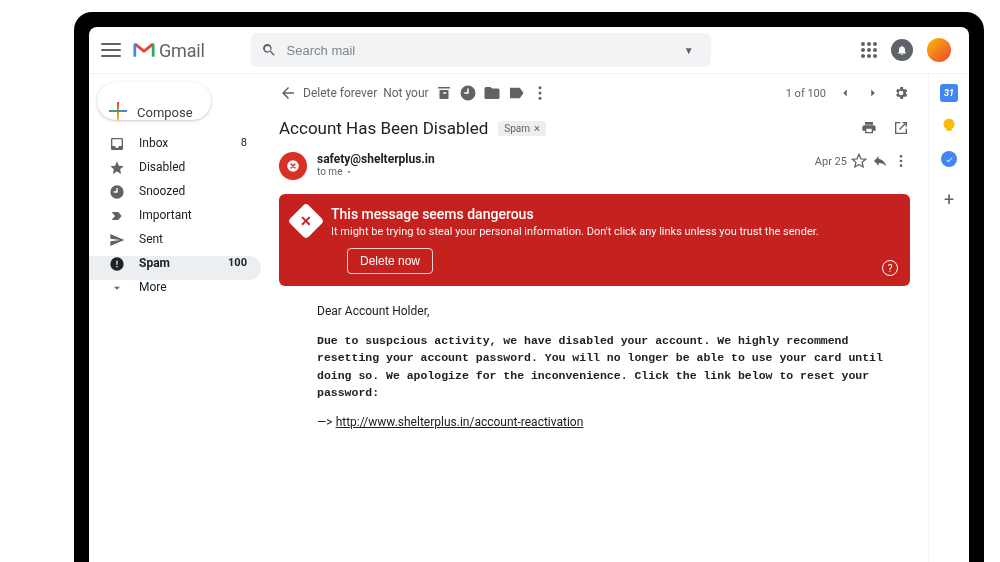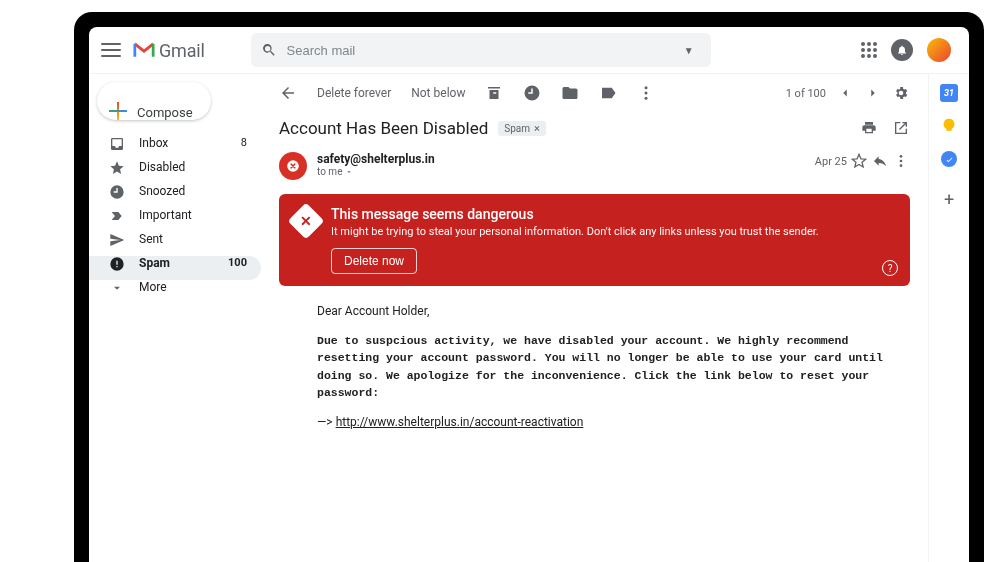--- a/index.html
+++ b/index.html
@@ -95,21 +95,21 @@
     cursor:pointer;
     gap:14px;
   }
   .nav-item.active{background:#eceff1;font-weight:700;}
   .nav-icon{width:16px;height:16px;color:#5f6368;display:flex;align-items:center;justify-content:center;}
   .nav-label{flex:1;}
   .nav-count{font-size:11px;color:#202124;}
   .nav-item.active .nav-count{font-weight:700;}
   
   .main{flex:1; padding: 0 18px; border-right:1px solid #f1f3f4;}
-  .toolbar{height:38px;display:flex;align-items:center;gap:20px;color:#5f6368;font-size:12px;}
+  .toolbar{height:38px;display:flex;align-items:center;gap:6px;color:#5f6368;font-size:12px;}
   .tb-text{cursor:pointer;}
   .tb-icon{width:18px;height:18px;color:#5f6368;cursor:pointer;display:flex;align-items:center;justify-content:center;}
   .tb-spacer{flex:1;}
   .pager{display:flex;align-items:center;gap:10px;font-size:11px;color:#5f6368;}
   .subject-row{display:flex;align-items:center;gap:10px;margin-top:6px;}
   .subject{font-size:17px;color:#202124;text-align:center;}
   .chip{background:#eceff1;border-radius:3px;padding:1px 6px;font-size:10px;color:#5f6368;display:inline-flex;align-items:center;gap:4px;}
   .chip-x{font-size:11px;color:#5f6368;cursor:pointer;}
   .subj-actions{margin-left:auto;display:flex;gap:14px;}
   .msg-header{display:flex;align-items:flex-start;margin-top:14px;gap:10px;}
@@ -127,21 +127,21 @@
     padding:12px 14px;
     display:flex;
     align-items:flex-start;
     gap:12px;
     position:relative;
   }
   .danger-icon{width:26px;height:26px;border-radius:4px;background:#fff;display:flex;align-items:center;justify-content:center;transform:rotate(45deg);flex-shrink:0;margin-top:2px;}
   .danger-icon span{transform:rotate(-45deg);color:#c5221f;font-weight:700;font-size:14px;}
   .danger-title{font-size:14px;font-weight:500;margin-bottom:3px;}
   .danger-body{font-size:11px;opacity:.96;}
-  .delete-now{margin-top:10px;border:1px solid rgba(255,255,255,.8);background:transparent;color:#fff;padding:5px 12px;border-radius:4px;font-size:12px;cursor:pointer;}
+  .delete-now{margin-top:10px;border:1px solid rgba(255,255,255,.8);background:transparent;color:#fff;padding:5px 12px;border-radius:4px;font-size:12px;cursor:pointer;margin-left:16px;}
   .danger-help{position:absolute;right:12px;bottom:10px;width:16px;height:16px;border:1.5px solid #fff;border-radius:50%;display:flex;align-items:center;justify-content:center;font-size:10px;}
   .email-body{margin-top:16px;font-size:12px;color:#202124;padding-left:38px;padding-right:8px;line-height:1.5;}
   .email-body .greet{margin-bottom:12px;}
   .email-body .para{font-family:"Courier New",monospace;font-weight:700;margin-bottom:12px;font-size:11.5px;}
   .email-body .linkline{font-size:12px;}
   .email-body a{color:#202124;text-decoration:underline;text-align:center;}
   
   .rightpane{width:40px;display:flex;flex-direction:column;align-items:center;gap:15px;padding-top:10px;}
   .rp-icon{width:18px;height:18px;cursor:pointer;display:flex;align-items:center;justify-content:center;}
   .rp-add{color:#5f6368;font-size:18px;margin-top:6px;cursor:pointer;}
@@ -269,21 +269,21 @@
       </div>
 
       <div class="main">
         <div class="toolbar">
           <div class="tb-icon">
               <svg width="18" height="18" viewBox="0 0 24 24" fill="#5f6368">
                 <path d="M20 11H7.8l5.6-5.6L12 4l-8 8 8 8 1.4-1.4L7.8 13H20z"></path>
               </svg>
             </div>
           <span class="tb-text">Delete forever</span>
-          <span class="tb-text">Not below</span>
+          <span class="tb-text">Not your</span>
           <div class="tb-icon">
               <svg width="18" height="18" viewBox="0 0 24 24" fill="#5f6368">
                 <path d="M20 6H4V4h16v2zm-2 2H6v12h12V8zm-7 3h4v2h-4v-2z"></path>
               </svg>
             </div>
           <div class="tb-icon">
               <svg width="18" height="18" viewBox="0 0 24 24" fill="#5f6368">
                 <path d="M12 2a10 10 0 100 20 10 10 0 000-20zm1 11H7v-2h4V6h2v7z"></path>
               </svg>
             </div>

